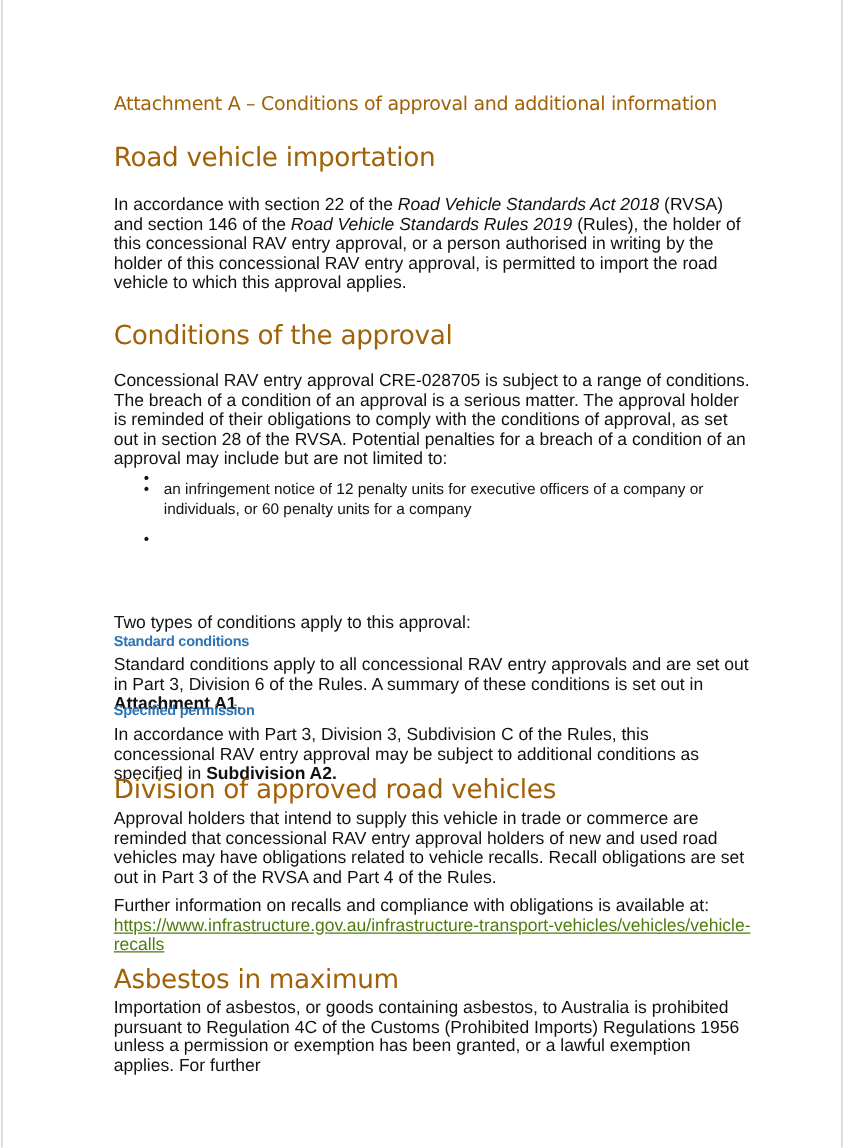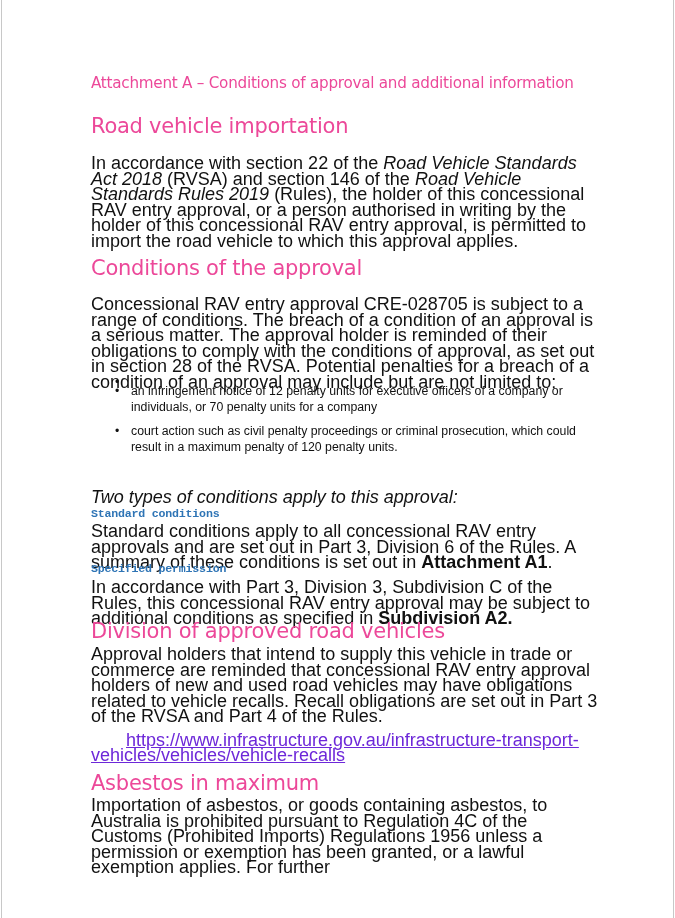--- a/index.html
+++ b/index.html
@@ -5,45 +5,45 @@
     html, body { margin: 0; padding: 0; background: #ffffff; }
     body { width: 675px; height: 918px; position: relative; overflow: hidden; }
     .page {
       position: absolute; left: 1px; top: 0; width: 671px; height: 918px;
       border-left: 1px solid #c8c8c8; border-right: 1px solid #c8c8c8;
       background: #fff;
     }
     .content { position: absolute; left: 89px; top: 0; width: 500px; }
     .h1, .h2 {
       position: absolute; left: 0; white-space: nowrap;
-      font-family: "DejaVu Sans", sans-serif; color: #ec4899; font-weight: normal;
+      font-family: "DejaVu Sans", sans-serif; color: #a16207; font-weight: normal;
       margin: 0;
       text-align: right;
     }
     .h1 { font-size: 15.2px; letter-spacing: -0.25px; }
     .h2 { font-size: 21px; letter-spacing: -0.25px; }
     .h3 {
       position: absolute; left: 0; white-space: nowrap;
-      font-family: Liberation Mono, monospace; color: #2e74b5; font-size: 11.6px;
+      font-family: Liberation Sans, sans-serif; color: #2e74b5; font-size: 11.6px;
       letter-spacing: -0.2px; margin: 0;
     }
     .p {
       position: absolute; left: 0; width: 510px;
-      font-family: "Liberation Sans", sans-serif; font-size: 18px; line-height: 15.6px;
+      font-family: "Liberation Sans", sans-serif; font-size: 14px; line-height: 15.6px;
       color: #111; margin: 0;
     }
     .p i { font-style: italic; }
     .p b { font-weight: bold; }
     .bullets { position: absolute; left: 24px; width: 480px; margin: 0; padding: 0; list-style: none; }
     .bullets li {
       position: relative; padding-left: 16px;
       font-family: "Liberation Sans", sans-serif; font-size: 12.3px; line-height: 15.6px; color: #111;
     }
     .bullets li .dot { position: absolute; left: 0; top: 0; }
-    .link { color: #6d28d9; text-decoration: underline; margin-left: 35px; }
+    .link { color: #4d7c0f; text-decoration: underline; }
   </style>
 </head>
 <body>
 
 <div class="page">
   <div class="content">
 
     <h1 class="h1" style="top:74px;">Attachment A – Conditions of approval and additional information</h1>
 
     <h2 class="h2" style="top:114px;">Road vehicle importation</h2>
@@ -53,42 +53,41 @@
     <h2 class="h2" style="top:256px;">Conditions of the approval</h2>
 
     <p class="p" style="top:297px;">Concessional RAV entry approval CRE-028705 is subject to a range of conditions.  The breach of a condition of an approval is a serious matter. The approval holder is reminded of their obligations to comply with the conditions of approval, as set out in section 28 of the RVSA. Potential penalties for a breach of a condition of an approval may include but are not limited to:</p>
 
     <ul class="bullets" style="top:375px;">
       <li style="margin-bottom:9px;">
         <span class="dot">•</span>
       </li>
       <li style="margin-bottom:9px;">
         <span class="dot">•</span>
-        <span>an infringement notice of 12 penalty units for executive officers of a company or individuals, or 70 penalty units for a company</span>
+        <span>an infringement notice of 12 penalty units for executive officers of a company or individuals, or 60 penalty units for a company</span>
       </li>
       <li>
         <span class="dot">•</span>
-        <span>court action such as civil penalty proceedings or criminal prosecution, which could result in a maximum penalty of 120 penalty units.</span>
       </li>
     </ul>
 
-    <p class="p" style="top:490px;font-style:italic;">Two types of conditions apply to this approval:</p>
+    <p class="p" style="top:490px;">Two types of conditions apply to this approval:</p>
 
     <h3 class="h3" style="top:507px;">Standard conditions</h3>
 
     <p class="p" style="top:524px;"><span>Standard conditions apply to all concessional RAV entry approvals and are set out in Part 3, Division 6 of the Rules. A summary of these conditions is set out in </span><b>Attachment A1</b><span>.</span></p>
 
     <h3 class="h3" style="top:562px;">Specified permission</h3>
 
     <p class="p" style="top:580px;"><span>In accordance with Part 3, Division 3, Subdivision C of the Rules, this concessional RAV entry approval may be subject to additional conditions as specified in </span><b>Subdivision A2.</b></p>
 
     <h2 class="h2" style="top:619px;">Division of approved road vehicles</h2>
 
     <p class="p" style="top:647px;">Approval holders that intend to supply this vehicle in trade or commerce are reminded that concessional RAV entry approval holders of new and used road vehicles may have obligations related to vehicle recalls. Recall obligations are set out in Part 3 of the RVSA and Part 4 of the Rules.</p>
 
-    <p class="p" style="top:717px;"><br><a class="link">https://www.infrastructure.gov.au/infrastructure-transport-vehicles/vehicles/vehicle-recalls</a></p>
+    <p class="p" style="top:717px;"><span>Further information on recalls and compliance with obligations is available at:</span><br><a class="link">https://www.infrastructure.gov.au/infrastructure-transport-vehicles/vehicles/vehicle-recalls</a></p>
 
     <h2 class="h2" style="top:771px;">Asbestos in maximum</h2>
 
     <p class="p" style="top:798px;">Importation of asbestos, or goods containing asbestos, to Australia is prohibited pursuant to Regulation 4C of the Customs (Prohibited Imports) Regulations 1956 unless a permission or exemption has been granted, or a lawful exemption applies. For further</p>
 
   </div>
 </div>
 
 </body></html>

